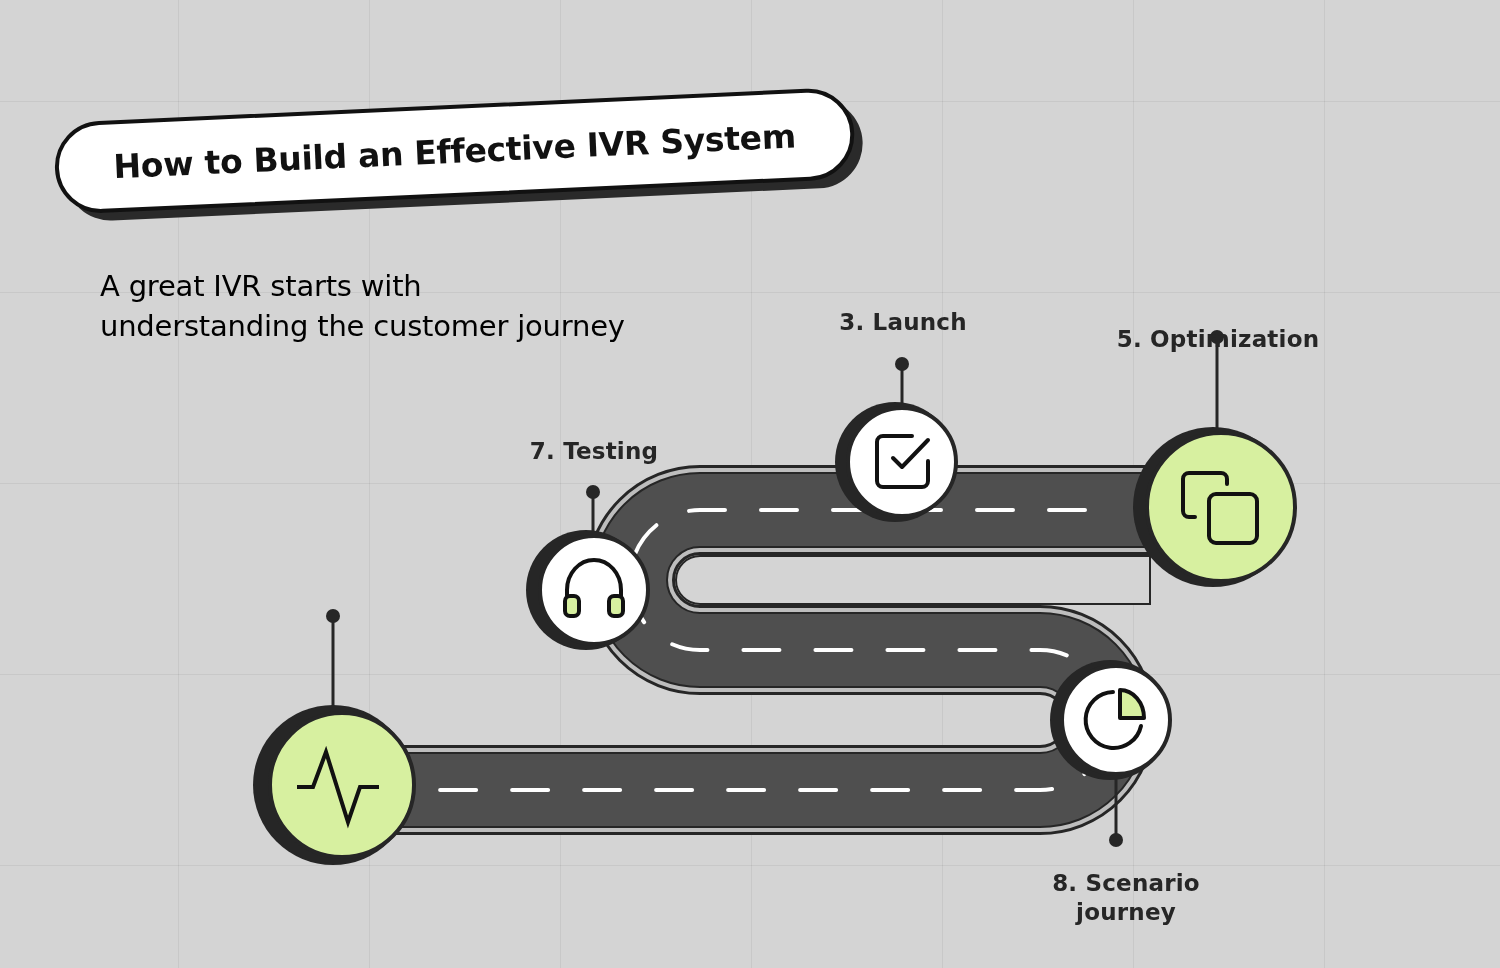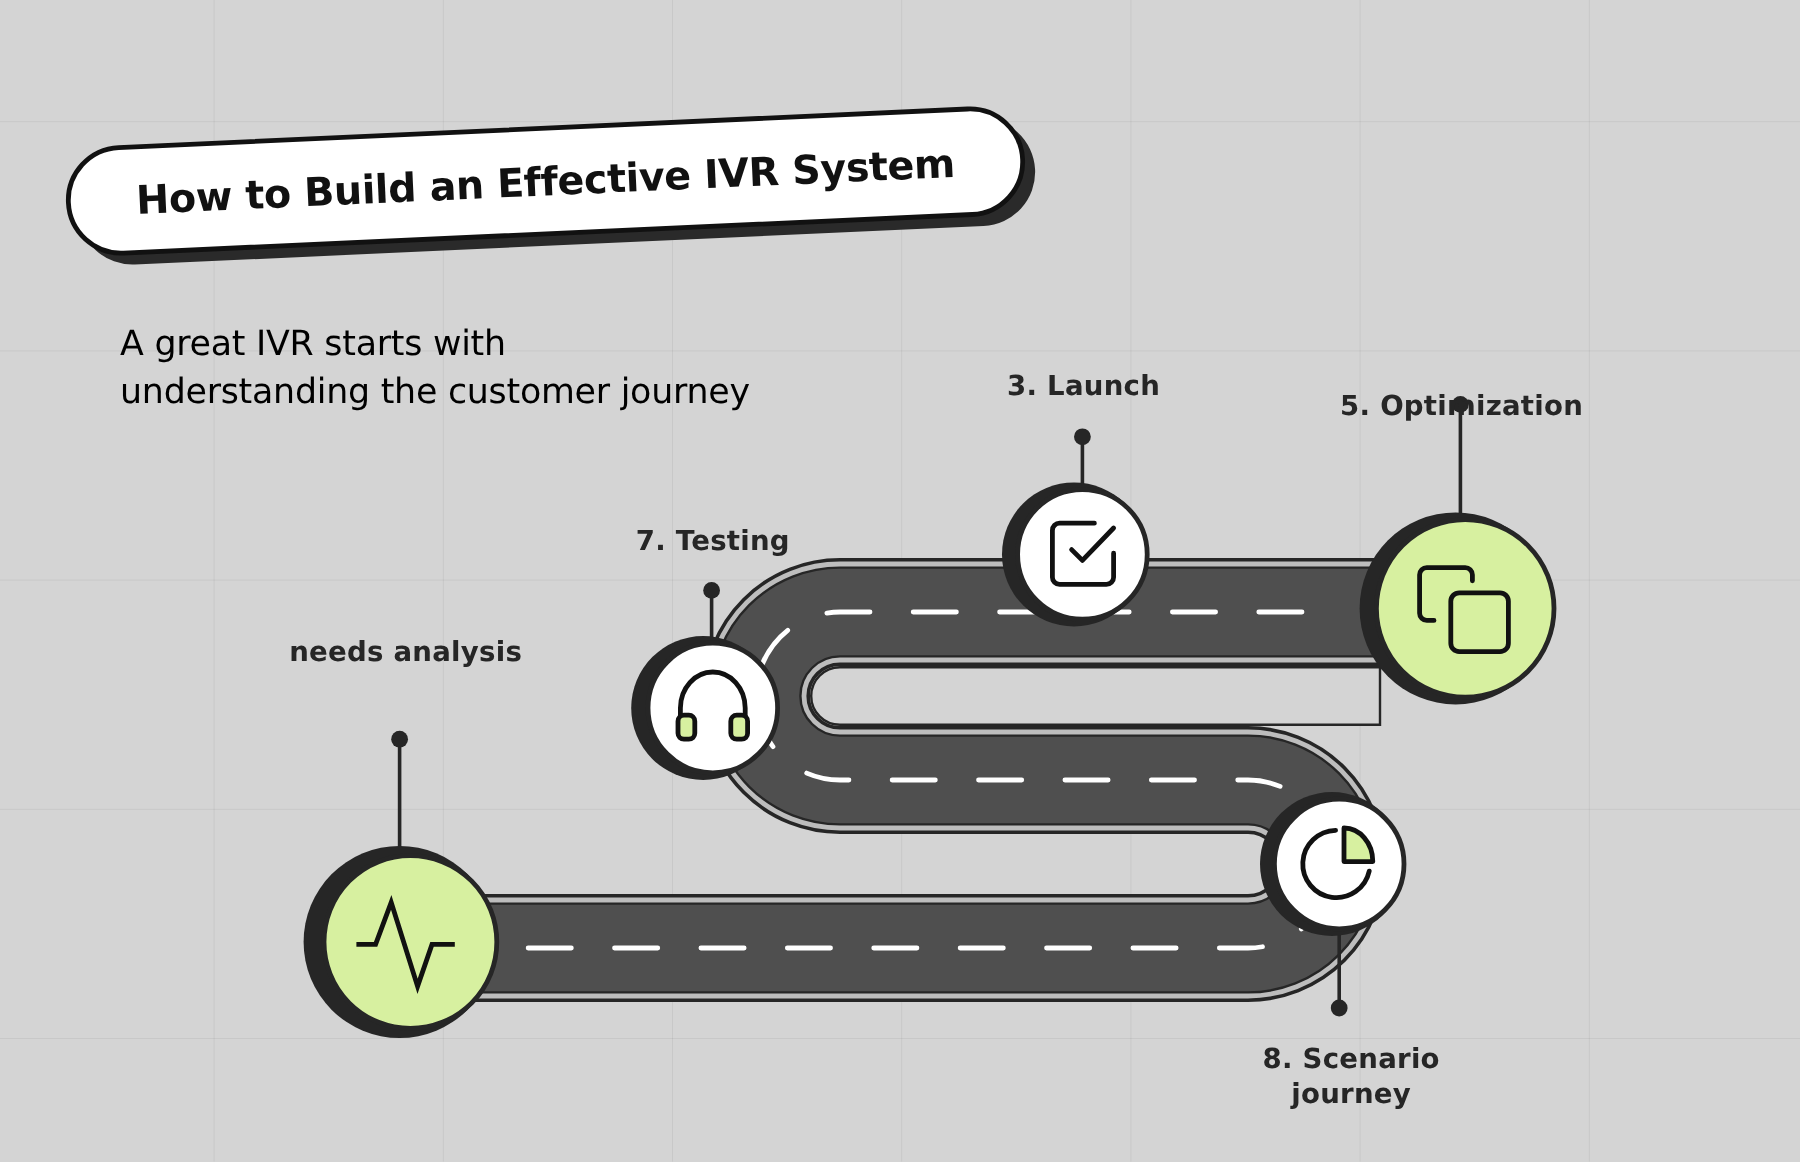--- a/index.html
+++ b/index.html
@@ -123,21 +123,20 @@
     <span class="title-text">How to Build an Effective IVR System</span>
   </div>
 </div>
 
 <div class="subtitle">
   <div>A great IVR starts with</div>
   <div>understanding the customer journey</div>
 </div>
 
 <div class="step-label" style="left:220px; top:530px; width:236px;">
-  <div>needs analysis</div>
 </div>
 
 <div class="step-label" style="left:1030px; top:869px; width:192px;">
   <div>8. Scenario</div>
   <div>journey</div>
 </div>
 
 <div class="step-label" style="left:512px; top:437px; width:164px;">
   <div>7. Testing</div>
 </div>

